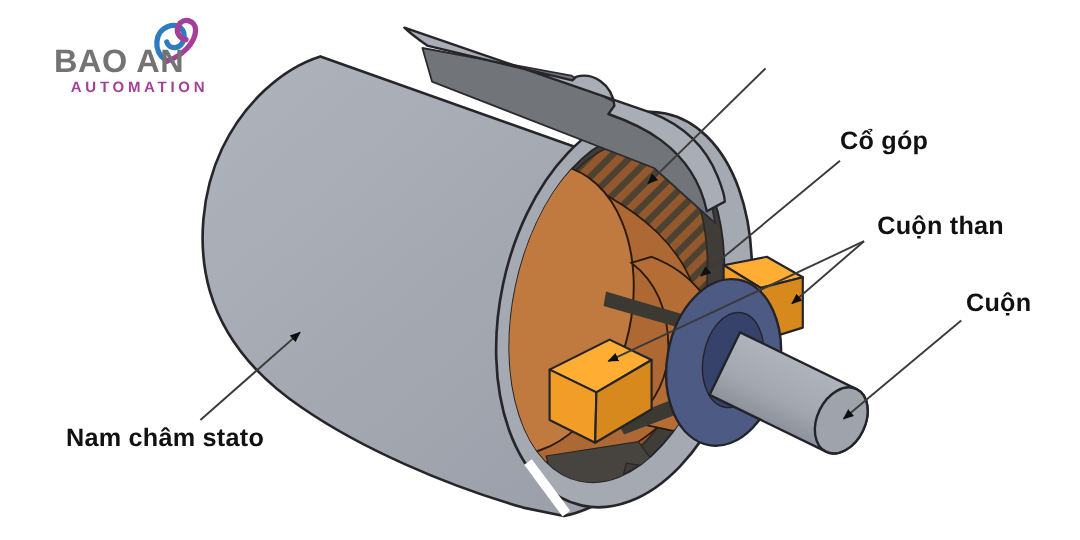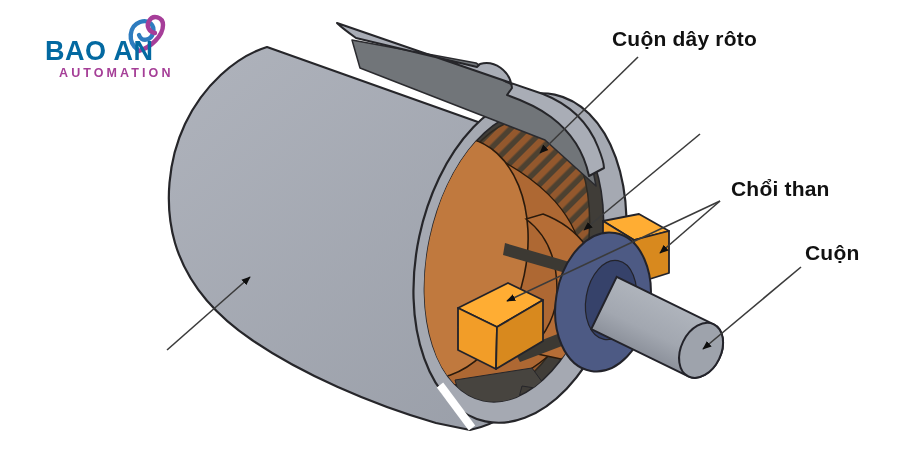--- a/index.html
+++ b/index.html
@@ -4,21 +4,21 @@
 <style>
   html,body{margin:0;padding:0;background:#ffffff;}
   #stage{position:relative;width:900px;height:450px;background:#ffffff;overflow:hidden;
          font-family:"Liberation Sans", sans-serif;}
   #scene{position:absolute;left:0;top:0;}
   .label{position:absolute;font-weight:bold;font-size:21px;color:#111;white-space:nowrap;
          letter-spacing:0.2px;}
   
   .logo{position:absolute;left:40px;top:14px;width:150px;height:70px;}
   .logo .brand{position:absolute;left:5px;top:22px;font-weight:bold;font-size:27px;
-               color:#0369a1;letter-spacing:0.5px;}
+               color:#737373;letter-spacing:0.5px;}
   .logo .tagline{position:absolute;left:19px;top:52px;font-size:12.5px;font-weight:bold;
                  color:#A53E97;letter-spacing:3.1px;}
   .logo .mark{position:absolute;left:84px;top:-2px;}
 </style>
 </head>
 <body>
 
 <div id="stage">
 
   <svg id="scene" width="900" height="450" viewBox="0 0 900 450">
@@ -128,23 +128,24 @@
     <g stroke="#3B3B3B" stroke-width="1.6" fill="none">
       <path d="M 638,57 L 540,153" marker-end="url(#arrowHead)"></path>
       <path d="M 700,134 L 584,230" marker-end="url(#arrowHead)"></path>
       <path d="M 720,201 L 660,253" marker-end="url(#arrowHead)"></path>
       <path d="M 720,201 L 507,301" marker-end="url(#arrowHead)"></path>
       <path d="M 801,267 L 703,349" marker-end="url(#arrowHead)"></path>
       <path d="M 167,350 L 250,277" marker-end="url(#arrowHead)"></path>
     </g>
   </svg>
 
-  <div class="label" style="left:612px;top:27px">Cuộn dây rôto</div>
-  <div class="label" style="left:731px;top:177px">Chổi than</div>
+  <div class="label" style="left:700px;top:106px">Cổ góp</div>
+  <div class="label" style="left:731px;top:177px">Cuộn than</div>
   <div class="label" style="left:805px;top:241px">Cuộn</div>
+  <div class="label" style="left:55px;top:354px">Nam châm stato</div>
 
   <div class="logo">
     <svg class="mark" width="46" height="44" viewBox="0 0 46 44">
       <path d="M 14,38 C 3,30 5,14 16,10 C 25,7 31,13 29,21 C 27,29 17,30 15,23" stroke="#2E7CBF" stroke-width="4.4" fill="none" stroke-linecap="round"></path>
       <path d="M 15,39 C 27,35 39,24 39,13 C 39,5 29,2 25,9 C 22,14 25,20 31,21" stroke="#A63E99" stroke-width="4.4" fill="none" stroke-linecap="round"></path>
     </svg>
     <div class="brand">BAO AN</div>
     <div class="tagline">AUTOMATION</div>
   </div>
 

